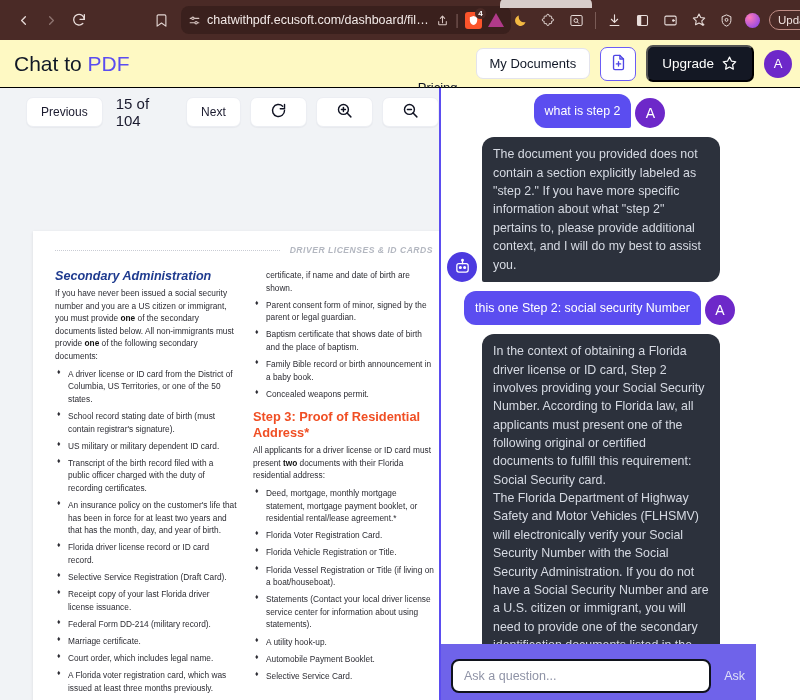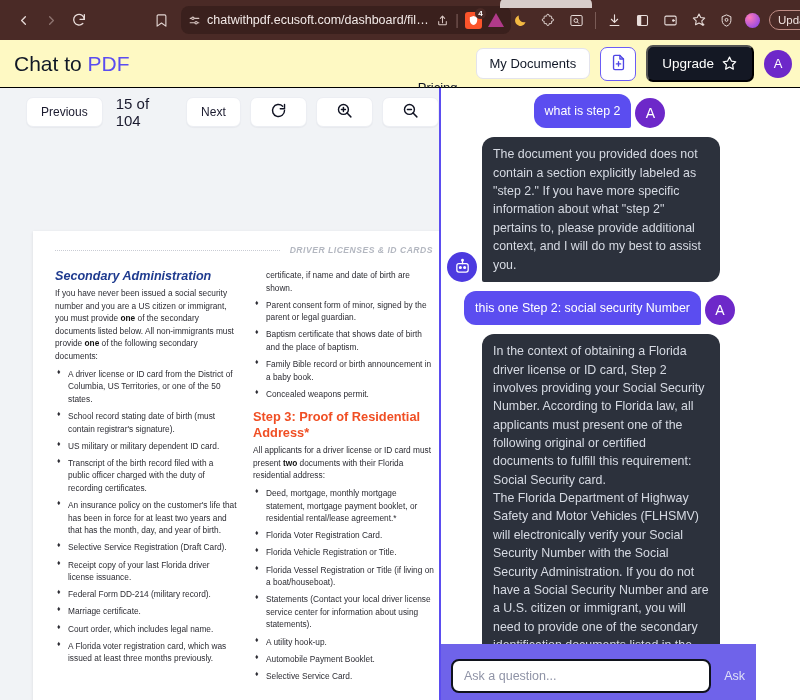--- a/index.html
+++ b/index.html
@@ -437,20 +437,21 @@
           <div class="pdf-h2">Secondary Administration</div>
           <div class="pdf-p">
             <span>If you have never been issued a social security number and you are a US citizen or immigrant, you must provide </span><b>one</b><span> of the secondary documents listed below. All non-immigrants must provide </span><b>one</b><span> of the following secondary documents:</span>
           </div>
           <ul class="pdf-list">
             <li>A driver license or ID card from the District of Columbia, US Territories, or one of the 50 states.</li>
             <li>School record stating date of birth (must contain registrar's signature).</li>
             <li>US military or military dependent ID card.</li>
             <li>Transcript of the birth record filed with a public officer charged with the duty of recording certificates.</li>
             <li>An insurance policy on the customer's life that has been in force for at least two years and that has the month, day, and year of birth.</li>
+            <li>Florida driver license record or ID card record.</li>
             <li>Selective Service Registration (Draft Card).</li>
             <li>Receipt copy of your last Florida driver license issuance.</li>
             <li>Federal Form DD-214 (military record).</li>
             <li>Marriage certificate.</li>
             <li>Court order, which includes legal name.</li>
             <li>A Florida voter registration card, which was issued at least three months previously.</li>
 
           </ul>
         </div>
 

